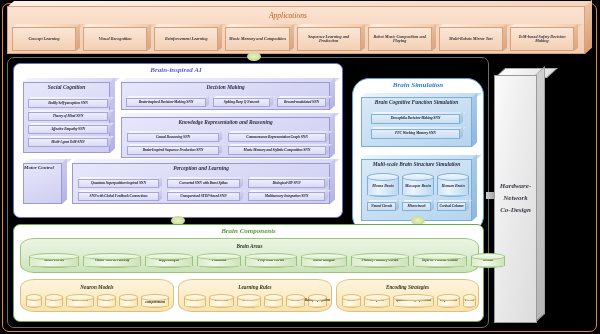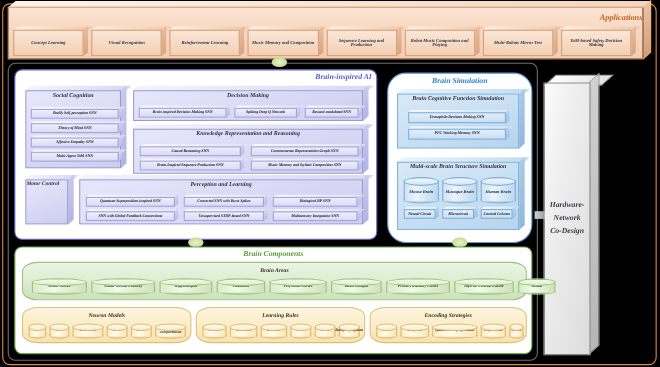--- a/index.html
+++ b/index.html
@@ -21,22 +21,22 @@
   
   #outerFrame{left:2px;top:3px;width:595px;height:329px;
               border:1.4px solid #e8873a;border-radius:7px;}
   #innerGrayFrame{left:7px;top:57px;width:482px;height:271px;
               border:1.2px solid #6d6d6d;border-radius:7px;}
 
   
   #appsBar{left:7px;top:6px;width:578px;height:48px;}
   #appsBar .face{background:linear-gradient(180deg,#fbe3d2 0%,#f6d6bf 55%,#f2cdb2 100%);
                  border:1px solid #d9a179;display:block;}
-  #appsTitle{position:absolute;left:0;right:0;top:4px;text-align:right;
-             font-style:italic;font-weight:bold;font-size:7.5px;color:#c0601c;}
+  #appsTitle{position:absolute;left:0;right:16px;top:4px;text-align:center;
+             font-style:italic;font-weight:normal;font-size:7.5px;color:#c0601c;}
   #appsRow{position:absolute;left:4px;right:6px;top:17px;height:27px;
            display:flex;gap:3px;}
   .appChip{position:relative;flex:1 1 auto;}
   .appChip .cf{position:absolute;left:0;top:3px;right:4px;bottom:0;
       background:linear-gradient(180deg,#fbe6d6,#f3d0b4);
       border:0.7px solid #d6a07a;
       display:flex;align-items:center;justify-content:center;text-align:center;
       font-style:italic;font-weight:bold;font-size:4.2px;color:#32323c;
       padding:0 1px;line-height:1.05;}
   .appChip .ct{position:absolute;left:0;top:0;width:100%;height:4px;
@@ -49,21 +49,21 @@
       background:linear-gradient(90deg,#fdf2e9,#f4d6bd);
       transform:skewX(-50deg);transform-origin:left bottom;}
   #appsSide{position:absolute;right:-7px;top:0;width:7px;height:100%;
       background:linear-gradient(180deg,#eac3a4,#d89d74);
       transform:skewY(-42deg);transform-origin:left top;}
 
   
   #bipanel{left:13px;top:63px;width:330px;height:155px;
            border:1.4px solid #6a6ad0;border-radius:7px;
            background:#fff;}
-  #bipanel .ttl{position:absolute;left:0;right:4px;top:2px;text-align:right;
+  #bipanel .ttl{position:absolute;left:0;right:4px;top:2px;text-align:center;
            font-style:italic;font-weight:bold;font-size:7px;color:#5a5ad8;}
 
   
   .pGroup .gf{background:linear-gradient(160deg,#e6e6fb 0%,#dcdcf7 45%,#cdcdf0 100%);
               border:0.7px solid #9a9ad0;}
   .pGroup .gt{background:linear-gradient(90deg,#f3f3fe,#d8d8f4);}
   .pGroup .gs{background:linear-gradient(180deg,#c9c9ee,#b4b4e4);}
   .pItem .if{background:linear-gradient(180deg,#eeeefd,#dadaf6);
              border:0.6px solid #a5a5d6;}
   .pItem .it{background:linear-gradient(90deg,#f7f7ff,#e2e2f8);}
@@ -82,21 +82,21 @@
   .item .if{position:absolute;left:0;top:2.4px;right:3px;bottom:0;
             display:flex;align-items:center;justify-content:center;text-align:center;
             font-style:italic;font-weight:bold;font-size:3.7px;color:#21212e;
             padding:0 1px;line-height:1.04;letter-spacing:-0.1px;}
   .item .it{position:absolute;left:0;top:0;width:100%;height:2.6px;
             transform:skewX(-50deg);transform-origin:left bottom;}
   .item .is{position:absolute;right:0;top:2.4px;width:3px;bottom:0;
             transform:skewY(-42deg);transform-origin:left top;}
 
   
-  #bspanel{left:352px;top:66px;width:132px;height:155px;
+  #bspanel{left:352px;top:78px;width:132px;height:155px;
            border:1.4px solid #5b9ed6;border-radius:17px;background:#fff;}
   #bspanel .ttl{position:absolute;left:0;right:0;top:2px;text-align:center;
            font-style:italic;font-weight:bold;font-size:7px;color:#2f7fc4;}
   .bGroup .gf{background:linear-gradient(160deg,#d9e9f7 0%,#c9e0f3 50%,#b6d4ee 100%);
               border:0.7px solid #79aed9;}
   .bGroup .gt{background:linear-gradient(90deg,#eaf4fc,#c3dcf2);}
   .bGroup .gs{background:linear-gradient(180deg,#a9cbe9,#8fb8de);}
   .bItem .if{background:linear-gradient(180deg,#e3eefa,#c9dff3);
              border:0.6px solid #7fb0da;}
   .bItem .it{background:linear-gradient(90deg,#f0f7fd,#d4e6f7);}

